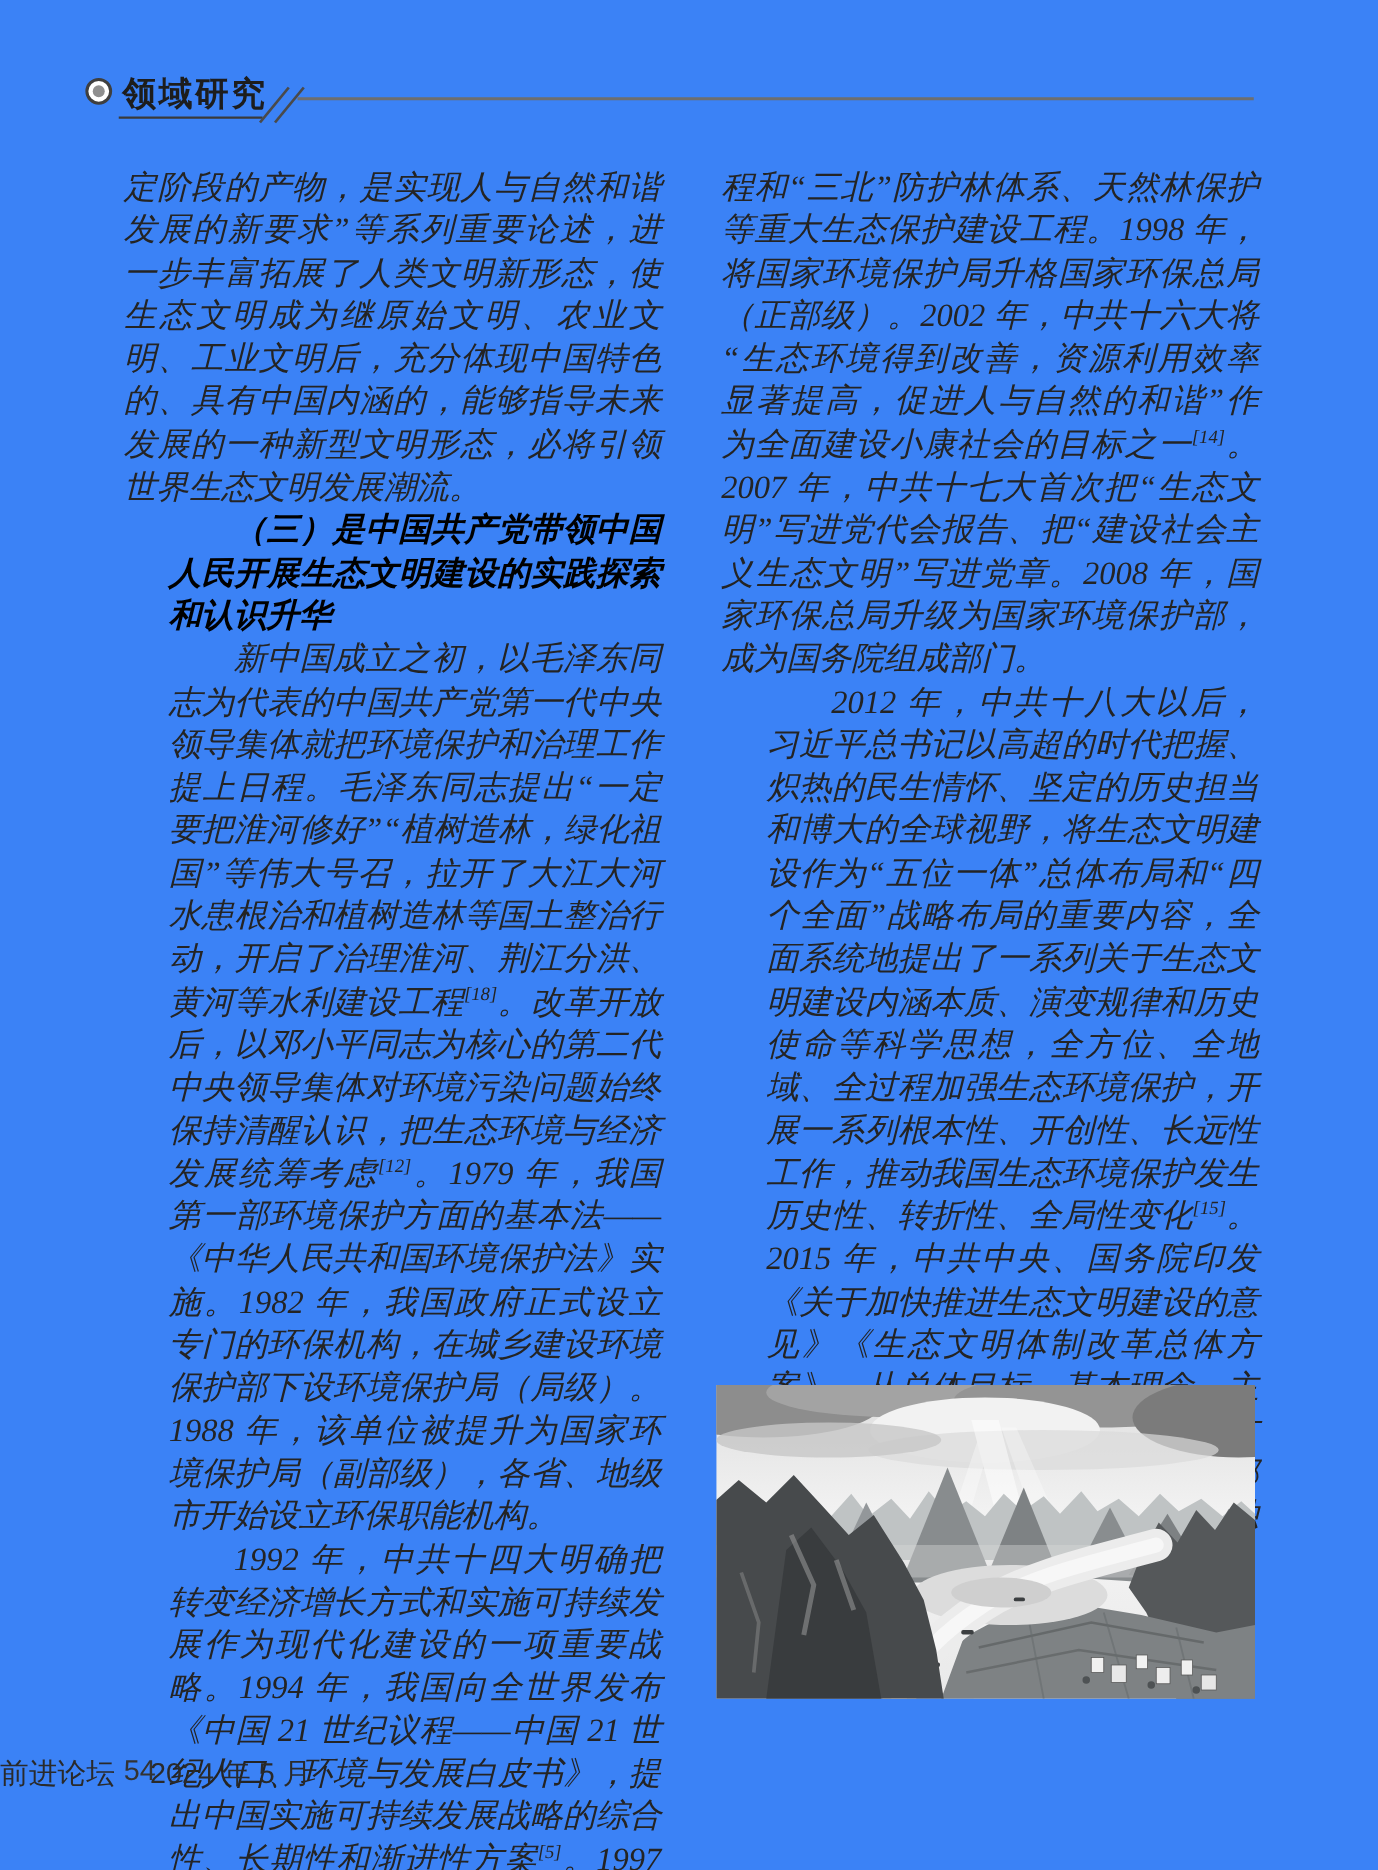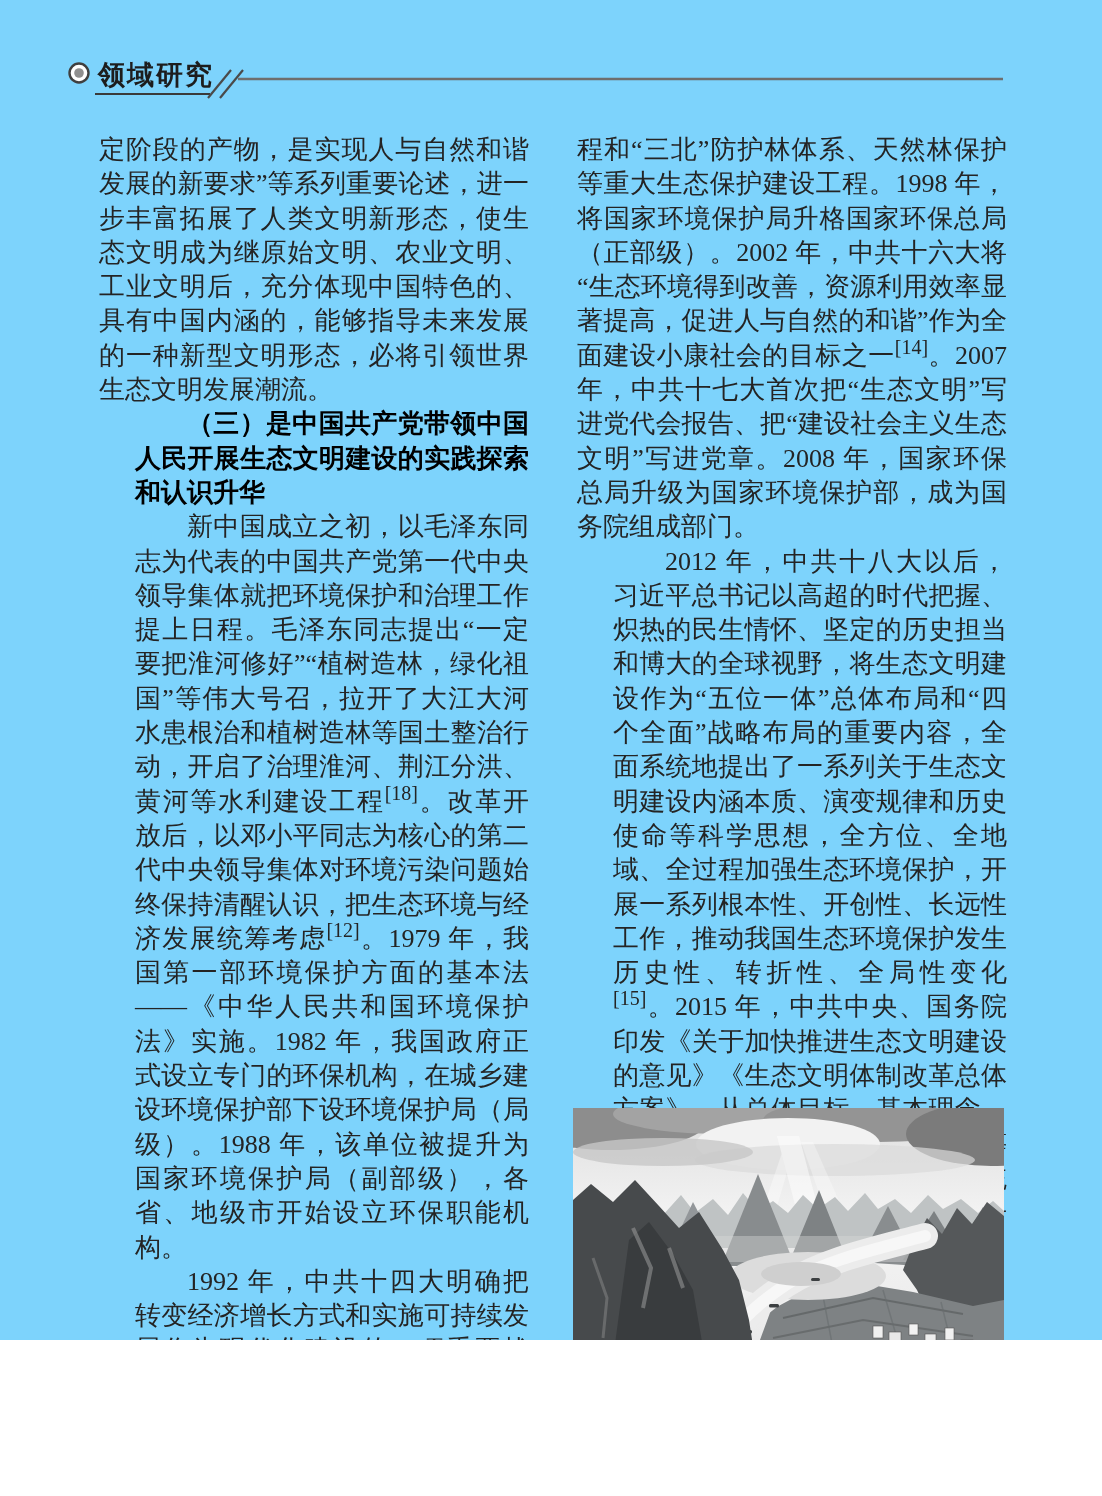--- a/index.html
+++ b/index.html
@@ -1,30 +1,30 @@
 <!DOCTYPE html>
 <html lang="zh"><head>
 <meta charset="utf-8">
 <style>
   html,body{margin:0;padding:0;background:#ffffff;}
-  .page{position:relative;width:1102px;height:1340px;background:#7dd3fc;overflow:hidden;
+  .page{position:relative;width:1102px;height:1496px;background:#3b82f6;overflow:hidden;
         font-family:"Liberation Serif","DejaVu Serif",serif;color:#222;}
   
   .hdr-svg{position:absolute;left:0;top:0;width:1102px;height:110px;}
   .hdr-title{position:absolute;left:98px;top:57px;font-size:27px;font-weight:700;
              letter-spacing:2px;color:#1d1d1d;white-space:nowrap;}
   
   .column{position:absolute;top:133px;width:430px;font-size:26px;line-height:34.3px;
           text-align:justify;text-justify:inter-character;color:#242424;}
   .col-left{left:99px;}
   .col-right{left:577px;}
-  p.para{margin:0;padding:0;}
+  p.para{margin:0;padding:0;font-style:italic;}
   p.para.indent{text-indent:2em;margin-left:36px;}
   p.para.heading{font-weight:700;color:#000;}
-  .column sup{font-size:20px;line-height:0;vertical-align:super;}
+  .column sup{font-size:15px;line-height:0;vertical-align:super;}
   
   .photo{position:absolute;left:573px;top:1108px;width:431px;height:251px;display:block;}
   
   .footer-page-num{position:absolute;left:99px;top:1403px;font-family:Liberation Sans, sans-serif;
                    font-size:23px;color:#333;}
   .footer-center{position:absolute;left:0;top:1403px;width:1102px;text-align:left;
                  font-family:"Liberation Sans","DejaVu Sans",sans-serif;font-size:23px;color:#2a2a2a;}
   .footer-center .gap{display:inline-block;width:28px;}
 </style>
 </head>

